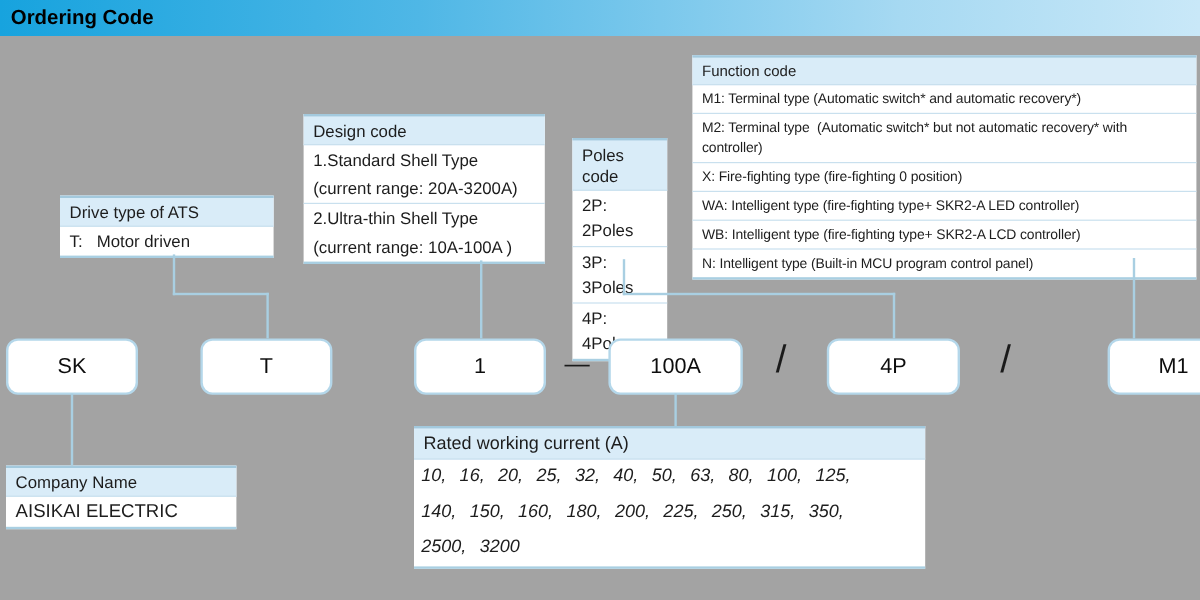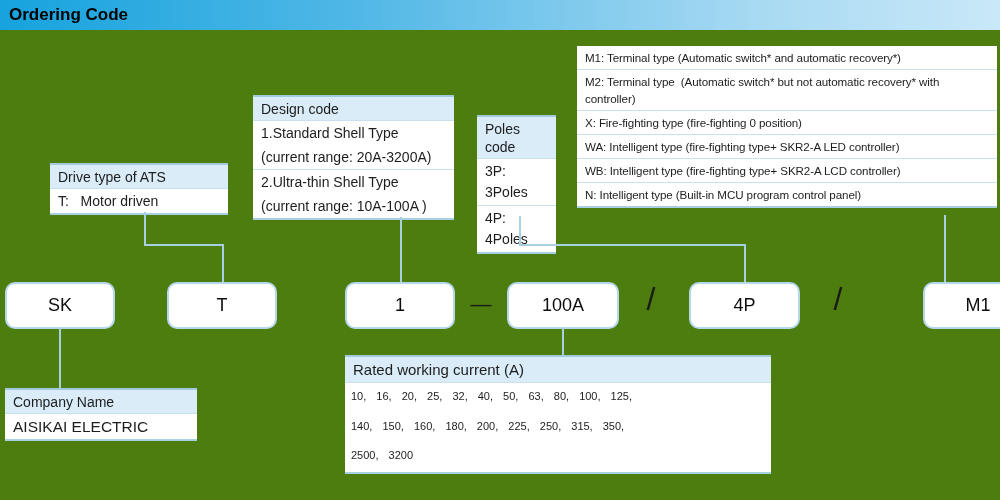--- a/index.html
+++ b/index.html
@@ -1,38 +1,38 @@
 <!DOCTYPE html>
 <html><head>
 <meta charset="utf-8">
 <style>
   html,body{margin:0;padding:0;background:#fff;}
   #canvas{
-    position:relative;width:1000px;height:500px;background:#4d7c0f;
+    position:relative;width:1000px;height:500px;background:#a3a3a3;
     font-family:"Liberation Sans",sans-serif;color:#1d1d1d;overflow:hidden;
   }
   .banner{
     position:absolute;left:0;top:0;width:1000px;height:30px;
     background:linear-gradient(90deg,#17a3de 0%,#4fb7e6 35%,#a6d9f2 75%,#c9e8f8 100%);
     display:flex;align-items:center;box-sizing:border-box;padding-left:9px;
     font-size:17px;font-weight:bold;color:#000;
   }
   .info-box{position:absolute;box-sizing:border-box;border-bottom:2px solid #a9cfe2;background:#fff;}
   .ib-header{
     background:#d9ecf8;border-top:2px solid #a3c9dd;border-bottom:1px solid #c9e0ee;
     padding:3px 8px 2px 8px;font-size:14px;line-height:18px;white-space:pre-wrap;
   }
   .ib-row{padding:2px 8px;font-size:14px;line-height:20px;white-space:pre-wrap;}
   .sep-b{border-bottom:1px solid #c9e0ee;}
   .poles .ib-row{line-height:21px;}
   .fc .ib-header{font-size:12.5px;line-height:17px;}
   .fc .ib-row{font-size:11.6px;line-height:17px;padding:3px 8px;letter-spacing:-0.1px;}
   .company .ib-row{font-size:15.5px;line-height:21px;}
   .rated .ib-header{font-size:15px;line-height:20px;}
-  .rated .ib-row{font-size:11px;line-height:23.5px;word-spacing:7px;padding:2px 6px 4px 6px;}
+  .rated .ib-row{font-size:15px;line-height:23.5px;word-spacing:7px;padding:2px 6px 4px 6px;font-style:italic;}
   .code-box{
     position:absolute;top:282px;height:47px;box-sizing:border-box;background:#fff;
     border:2px solid #b4d7ea;border-radius:10px;
     display:flex;align-items:center;justify-content:center;
     font-size:18px;font-weight:normal;color:#0d0d0d;
   }
   .sep-glyph{position:absolute;color:#1a1a1a;text-align:center;}
   .dash{top:292px;left:463px;width:36px;font-size:21px;}
   .slash{top:281px;width:28px;font-size:32px;font-weight:normal;}
   .cline{position:absolute;background:#a9cfe2;}
@@ -54,25 +54,27 @@
   <div class="info-box" style="left:253px;top:95px;width:201px;">
     <div class="ib-header">Design code</div>
     <div class="ib-row">1.Standard Shell Type</div>
     <div class="ib-row sep-b">(current range: 20A-3200A)</div>
     <div class="ib-row">2.Ultra-thin Shell Type</div>
     <div class="ib-row">(current range: 10A-100A )</div>
   </div>
 
   <div class="info-box poles" style="left:477px;top:115px;width:79px;">
     <div class="ib-header">Poles code</div>
+    <div class="ib-row sep-b">2P: 2Poles</div>
     <div class="ib-row sep-b">3P: 3Poles</div>
     <div class="ib-row">4P: 4Poles</div>
   </div>
 
   <div class="info-box fc" style="left:577px;top:46px;width:420px;">
+    <div class="ib-header">Function code</div>
     <div class="ib-row sep-b">M1: Terminal type (Automatic switch* and automatic recovery*)</div>
     <div class="ib-row sep-b">M2: Terminal type  (Automatic switch* but not automatic recovery* with controller)</div>
     <div class="ib-row sep-b">X: Fire-fighting type (fire-fighting 0 position)</div>
     <div class="ib-row sep-b">WA: Intelligent type (fire-fighting type+ SKR2-A LED controller)</div>
     <div class="ib-row sep-b">WB: Intelligent type (fire-fighting type+ SKR2-A LCD controller)</div>
     <div class="ib-row">N: Intelligent type (Built-in MCU program control panel)</div>
   </div>
 
   <div class="info-box company" style="left:5px;top:388px;width:192px;">
     <div class="ib-header">Company Name</div>

